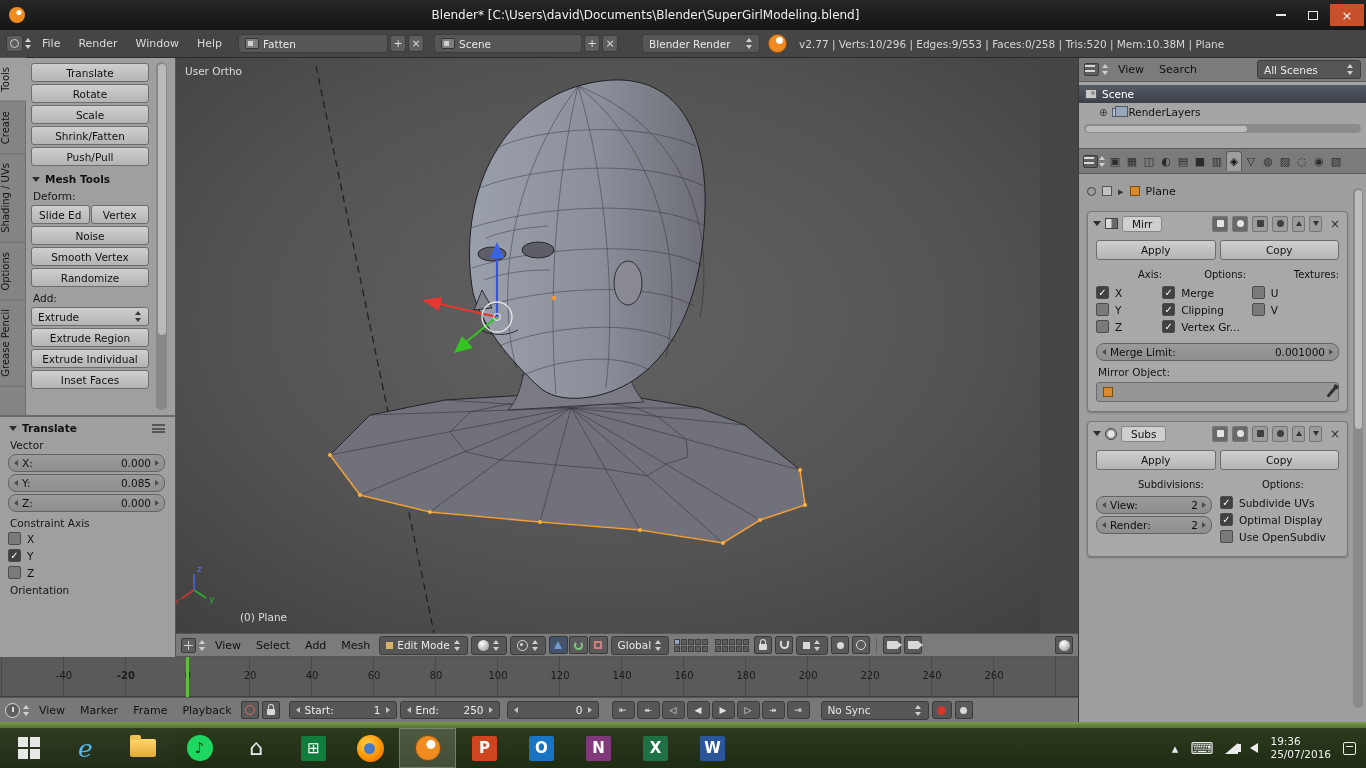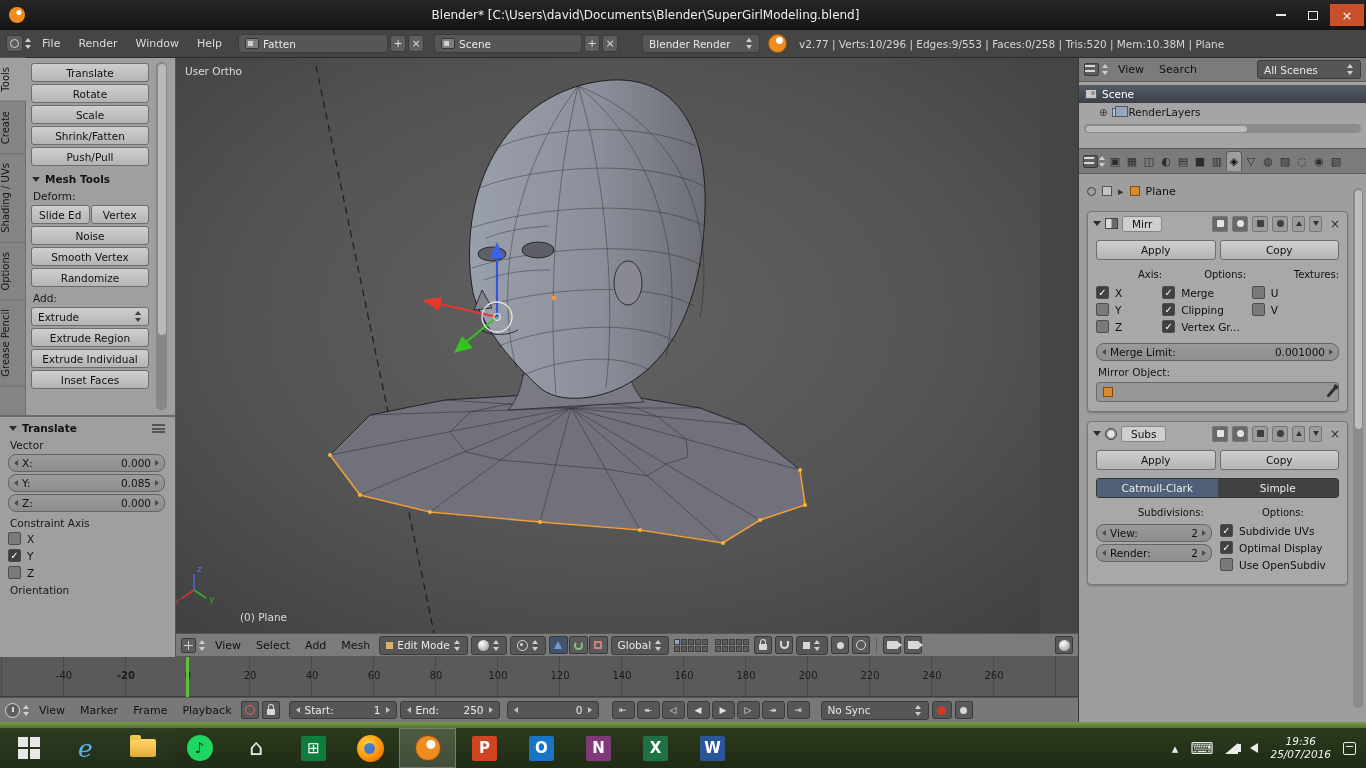--- a/index.html
+++ b/index.html
@@ -184,21 +184,21 @@
 .firefox{width:27px;height:27px;border-radius:50%;background:radial-gradient(circle at 38% 35%,#ffd24a,#ff9400 55%,#e0560e);position:relative;}
 .firefox::after{content:"";position:absolute;left:7px;top:8px;width:11px;height:11px;border-radius:50%;background:#2a6de0;opacity:.85;}
 .blend-ico{width:26px;height:26px;border-radius:50%;background:radial-gradient(circle at 62% 35%,#fff 0 4px,#f08c1f 5px 100%);border:1px solid #8a4d10;}
 .tile{width:25px;height:25px;border-radius:2px;color:#fff;font-size:15px;font-weight:bold;display:flex;align-items:center;justify-content:center;}
 .t-ppt{background:#cf4520;}.t-out{background:#1a74c4;}.t-one{background:#80397b;}.t-xls{background:#1e7145;}.t-wrd{background:#2b579a;}
 #tray{margin-left:auto;display:flex;align-items:center;gap:12px;padding-right:10px;color:#eee;}
 .trayglyph{color:#e9e9e9;font-size:13px;}
 .net{width:0;height:0;border-left:13px solid transparent;border-bottom:11px solid #ececec;}
 .spk{width:0;height:0;border-top:5px solid transparent;border-bottom:5px solid transparent;border-right:8px solid #ececec;position:relative;}
 .spk::before{content:"";position:absolute;left:-12px;top:-4px;width:3px;height:8px;background:#ececec;}
-.clock{font-size:10.5px;line-height:1.25;text-align:center;color:#f2f2f2;font-style:italic;}
+.clock{font-size:10.5px;line-height:1.25;text-align:left;color:#f2f2f2;}
 .actioncenter{width:13px;height:13px;border:1.5px solid #ececec;border-radius:2px;position:relative;}
 .actioncenter::after{content:"";position:absolute;left:2px;top:3px;right:2px;height:1.5px;background:#ececec;}
 </style>
 </head>
 <body>
 
 <div id="win">
 
   <div id="titlebar">
     <span class="appico"></span>
@@ -760,24 +760,20 @@
           <span class="ubtn">
               <span class="tri-d-s"></span>
             </span>
           <span class="mx">×</span>
         </div>
         <div class="mbody">
           <div class="applyrow">
             <div class="lbtn">Apply</div>
             <div class="lbtn">Copy</div>
           </div>
-          <div class="seg">
-            <div class="opt sel">Catmull-Clark</div>
-            <div class="opt">Simple</div>
-          </div>
           <div class="cols">
             <div style="width:124px;">
               <div class="collabel">Subdivisions:</div>
               <div class="num" style="width:116px;">
                 <span class="la"></span>
                 <span>View:</span>
                 <span class="nv">2</span>
                 <span class="ra"></span>
               </div>
               <div class="num" style="width:116px;">

